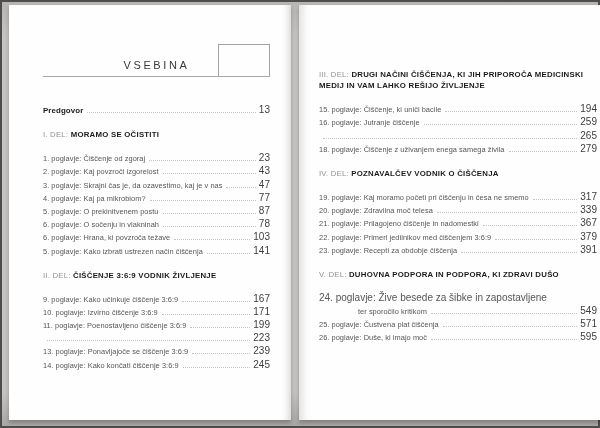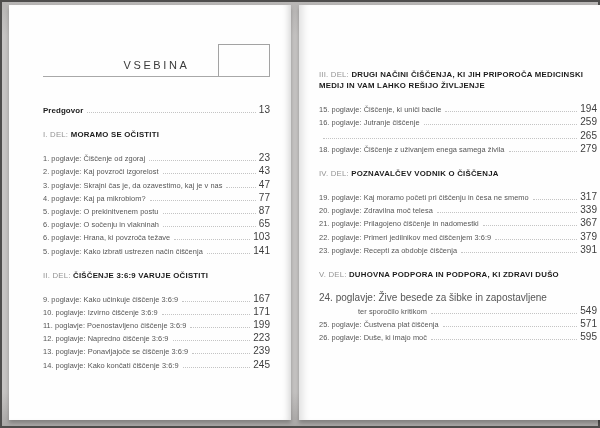--- a/index.html
+++ b/index.html
@@ -169,50 +169,49 @@
           <span class="pg">77</span>
         </div>
         <div class="row">
           <span class="lbl">5. poglavje: O prekinitvenem postu</span>
           <span class="dots"></span>
           <span class="pg">87</span>
         </div>
         <div class="row">
           <span class="lbl">6. poglavje: O sočenju in vlakninah</span>
           <span class="dots"></span>
-          <span class="pg">65</span>
+          <span class="pg">78</span>
         </div>
         <div class="row">
           <span class="lbl">6. poglavje: Hrana, ki povzroča težave</span>
           <span class="dots"></span>
           <span class="pg">103</span>
         </div>
         <div class="row">
           <span class="lbl">5. poglavje: Kako izbrati ustrezen način čiščenja</span>
           <span class="dots"></span>
           <span class="pg">141</span>
         </div>
-        <div class="sec-heading"><span class="part">II. DEL:</span> <span class="sec-title">ČIŠČENJE 3:6:9 VARUJE OČISTITI</span></div>
+        <div class="sec-heading"><span class="part">II. DEL:</span> <span class="sec-title">ČIŠČENJE 3:6:9 VODNIK ŽIVLJENJE</span></div>
         <div class="row">
           <span class="lbl">9. poglavje: Kako učinkuje čiščenje 3:6:9</span>
           <span class="dots"></span>
           <span class="pg">167</span>
         </div>
         <div class="row">
           <span class="lbl">10. poglavje: Izvirno čiščenje 3:6:9</span>
           <span class="dots"></span>
           <span class="pg">171</span>
         </div>
         <div class="row">
           <span class="lbl">11. poglavje: Poenostavljeno čiščenje 3:6:9</span>
           <span class="dots"></span>
           <span class="pg">199</span>
         </div>
         <div class="row">
-          <span class="lbl">12. poglavje: Napredno čiščenje 3:6:9</span>
           <span class="dots"></span>
           <span class="pg">223</span>
         </div>
         <div class="row">
           <span class="lbl">13. poglavje: Ponavljajoče se čiščenje 3:6:9</span>
           <span class="dots"></span>
           <span class="pg">239</span>
         </div>
         <div class="row">
           <span class="lbl">14. poglavje: Kako končati čiščenje 3:6:9</span>

